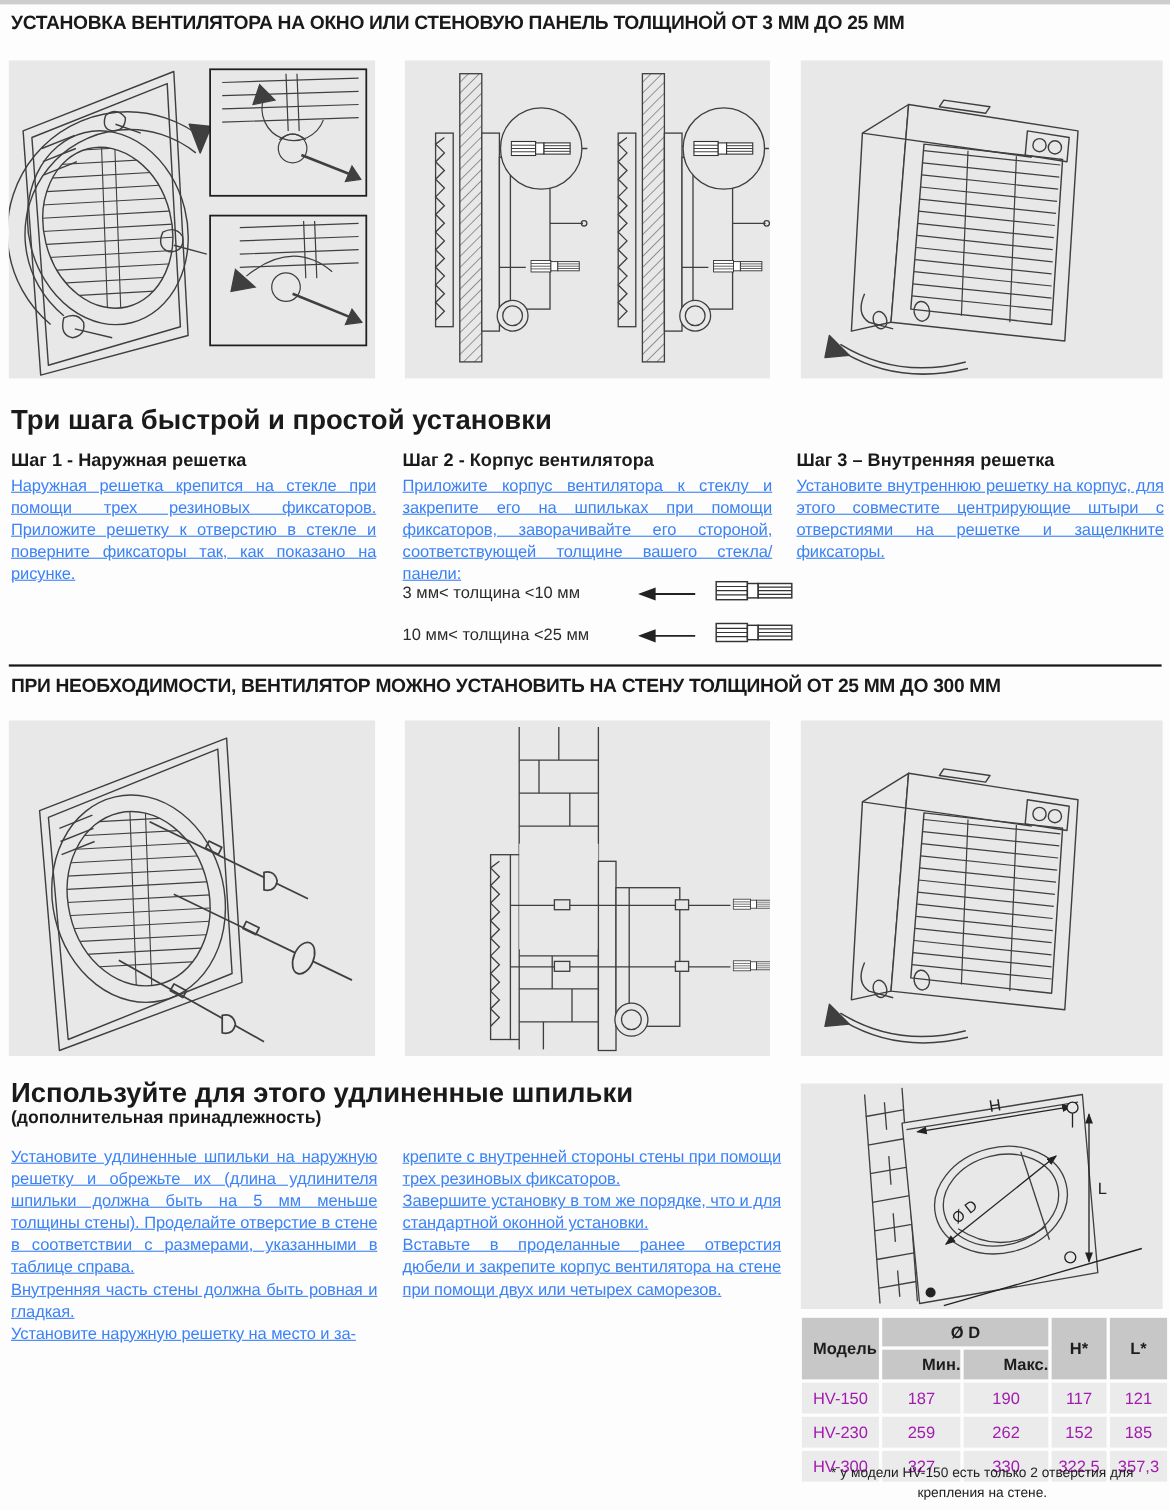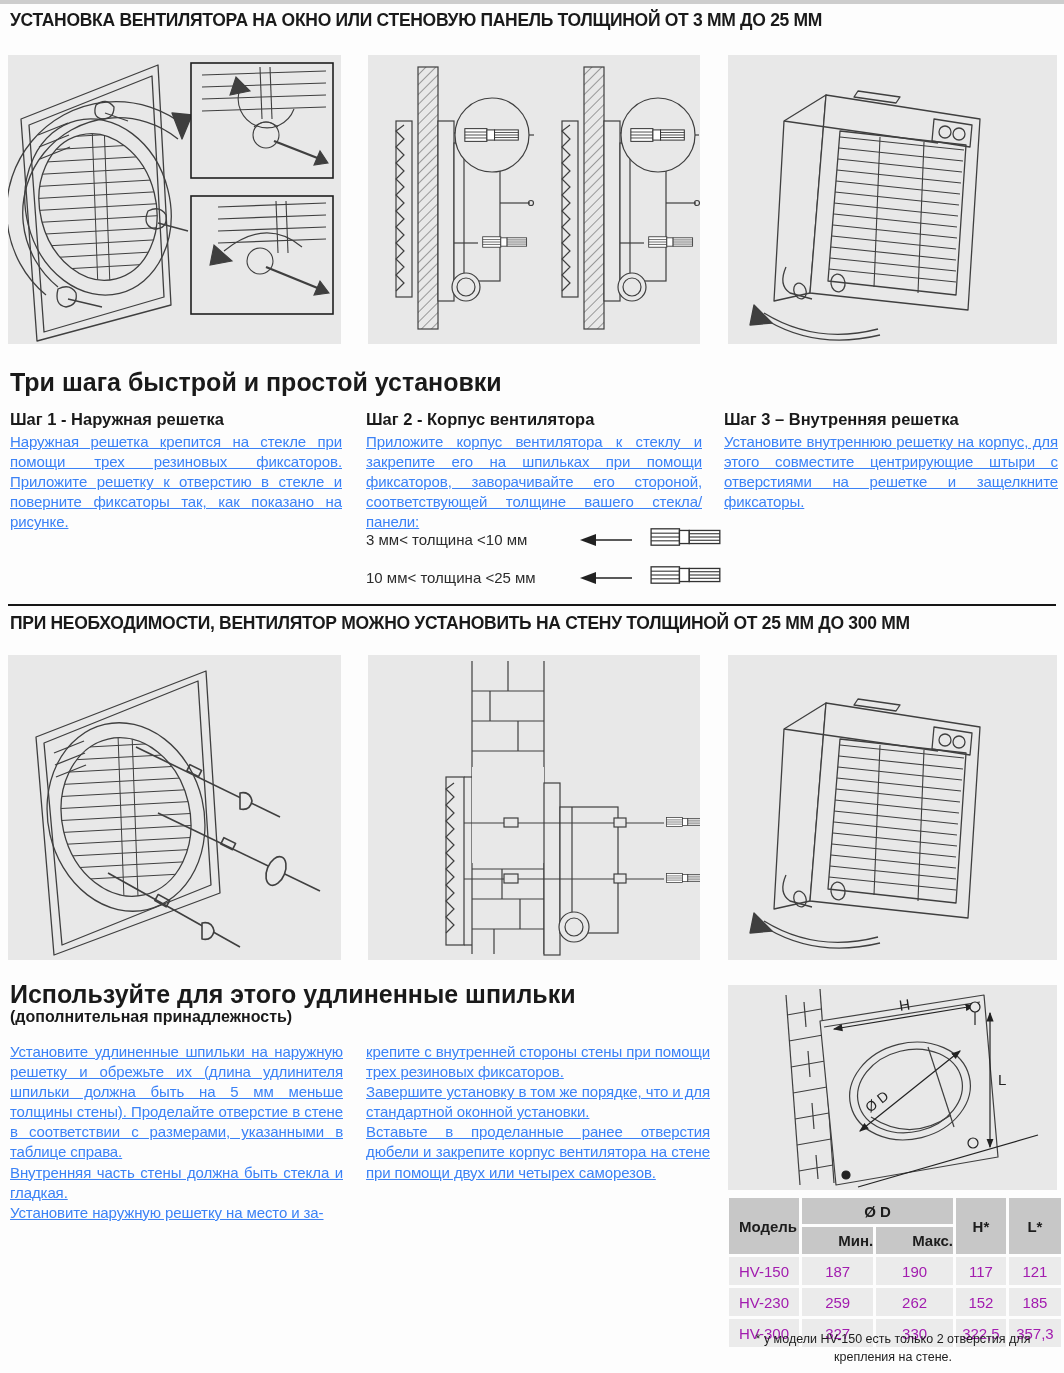--- a/index.html
+++ b/index.html
@@ -384,21 +384,21 @@
         <polygon points="26,250 22,270 44,268" fill="#3f3f3f"></polygon>
       </g>
     </svg>
   </div>
 
   <h2 class="h-sub" style="left:10px; top:980px;">Используйте для этого удлиненные шпильки</h2>
   <h3 class="h-note" style="left:10px; top:1008px;">(дополнительная принадлежность)</h3>
 
   <div class="bottom-col cols" style="left:10px; top:1042px; width:333px;">
     <p class="body-text">Установите удлиненные шпильки на наружную решетку и обрежьте их (длина удлинителя шпильки должна быть на 5 мм меньше толщины стены). Проделайте отверстие в стене в соответствии с размерами, указанными в таблице справа.</p>
-    <p class="body-text">Внутренняя часть стены должна быть стекла и гладкая.</p>
+    <p class="body-text">Внутренняя часть стены должна быть ровная и гладкая.</p>
     <p class="body-text">Установите наружную решетку на место и за-</p>
   </div>
   <div class="bottom-col cols" style="left:366px; top:1042px; width:344px;">
     <p class="body-text">крепите с внутренней стороны стены при помощи трех резиновых фиксаторов.</p>
     <p class="body-text">Завершите установку в том же порядке, что и для стандартной оконной установки.</p>
     <p class="body-text">Вставьте в проделанные ранее отверстия дюбели и закрепите корпус вентилятора на стене при помощи двух или четырех саморезов.</p>
   </div>
 
   <div class="panel" style="left:728px; top:985px; width:329px; height:205px;">
     <svg viewBox="0 0 329 205">

